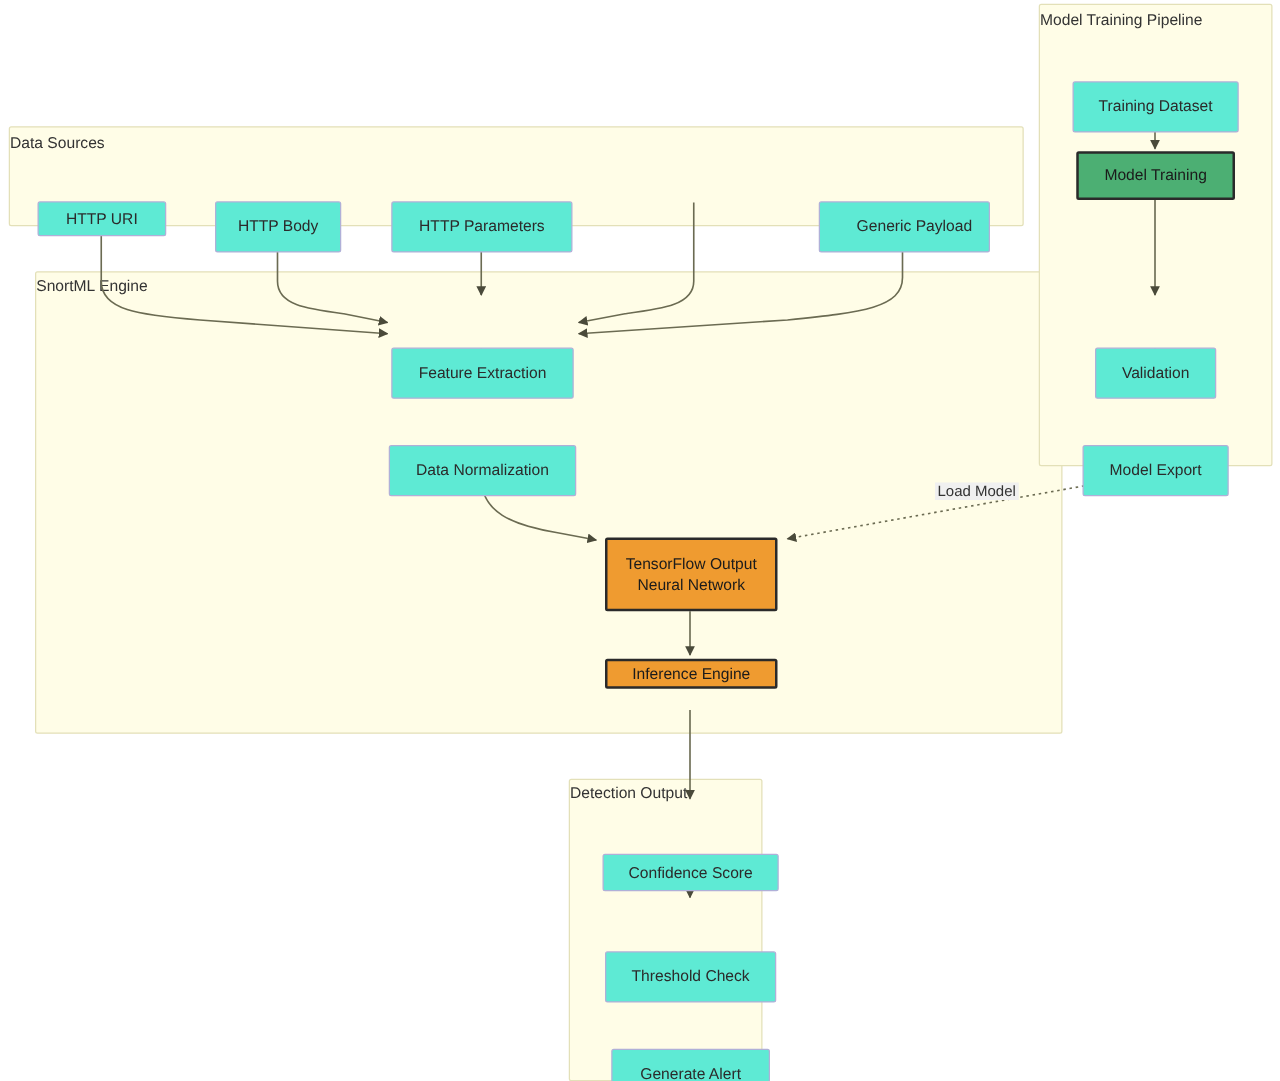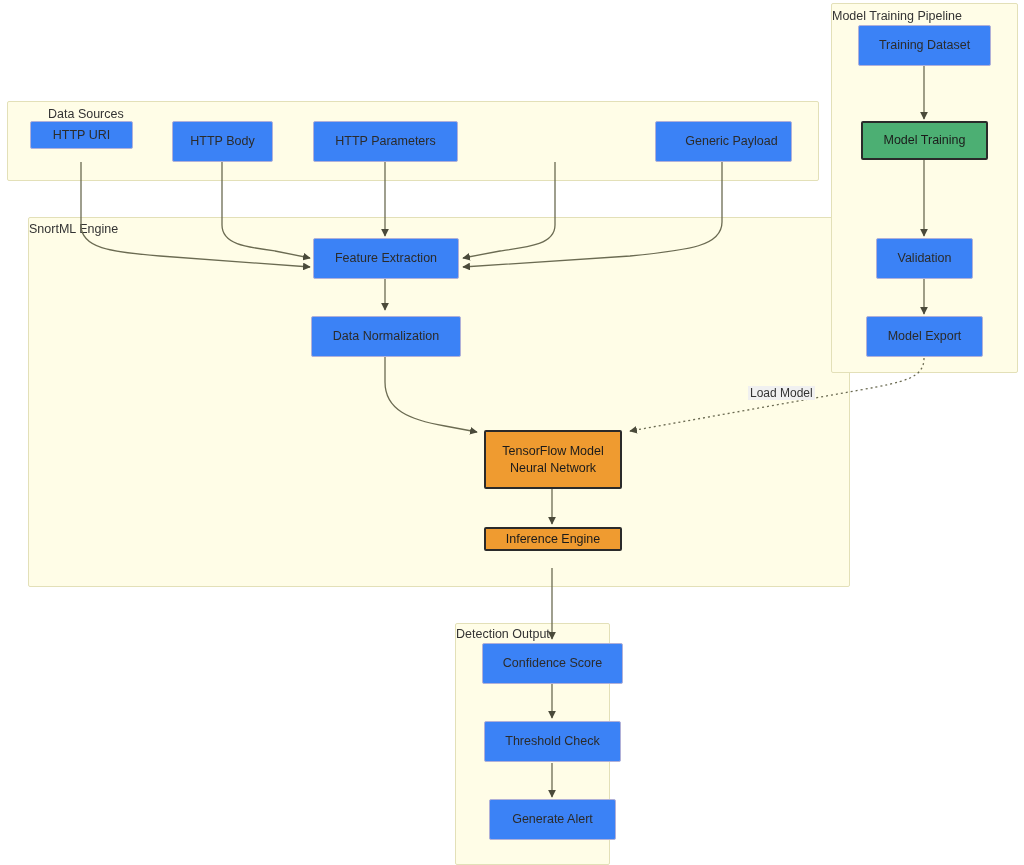--- a/index.html
+++ b/index.html
@@ -51,22 +51,23 @@
     flex-direction: column;
     align-items: center;
     justify-content: center;
     text-align: center;
     font-size: 12.5px;
     line-height: 17px;
     color: #2b2b2b;
     border-radius: 2px;
   }
   .node.default {
-    background: #3b82f6;
+    background: #5eead4;
     border: 1.1px solid #b0b0d8;
+    margin-top: 40px;
   }
   .node.green {
     background: #4caf73;
     border: 2px solid #2a2a2a;
     color: #1b1b1b;
   }
   .node.orange {
     background: #ef9b30;
     border: 2px solid #2a2a2a;
     color: #1b1b1b;
@@ -79,21 +80,21 @@
     padding: 0 2px;
     white-space: nowrap;
   }
 </style>
 </head>
 <body>
 
 <div id="diagram-root">
 
   <div class="subgraph" style="left:7px; top:101px; width:812px; height:80px;">
-    <div class="subgraph-title" style="top:5px;padding-left:40px;">Data Sources</div>
+    <div class="subgraph-title" style="top:5px;">Data Sources</div>
   </div>
 
   <div class="subgraph" style="left:28px; top:217px; width:822px; height:370px;">
     <div class="subgraph-title" style="top:4px;">SnortML Engine</div>
   </div>
 
   <div class="subgraph" style="left:455px; top:623px; width:155px; height:242px;">
     <div class="subgraph-title" style="top:3px;">Detection Output</div>
   </div>
 
@@ -164,29 +165,29 @@
 
   <div class="node default" style="left:313px; top:238px; width:146px; height:41px;">
     <span>Feature Extraction</span>
   </div>
 
   <div class="node default" style="left:311px; top:316px; width:150px; height:41px;">
     <span>Data Normalization</span>
   </div>
 
   <div class="node orange" style="left:484px; top:430px; width:138px; height:59px;">
-    <span>TensorFlow Model</span>
+    <span>TensorFlow Output</span>
     <span>Neural Network</span>
   </div>
 
   <div class="node orange" style="left:484px; top:527px; width:138px; height:24px;">
     <span>Inference Engine</span>
   </div>
 
-  <div class="node default" style="left:482px; top:643px; width:141px; height:41px;">
+  <div class="node default" style="left:482px; top:643px; width:141px; height:30px;">
     <span>Confidence Score</span>
   </div>
 
   <div class="node default" style="left:484px; top:721px; width:137px; height:41px;">
     <span>Threshold Check</span>
   </div>
 
   <div class="node default" style="left:489px; top:799px; width:127px; height:41px;">
     <span>Generate Alert</span>
   </div>

